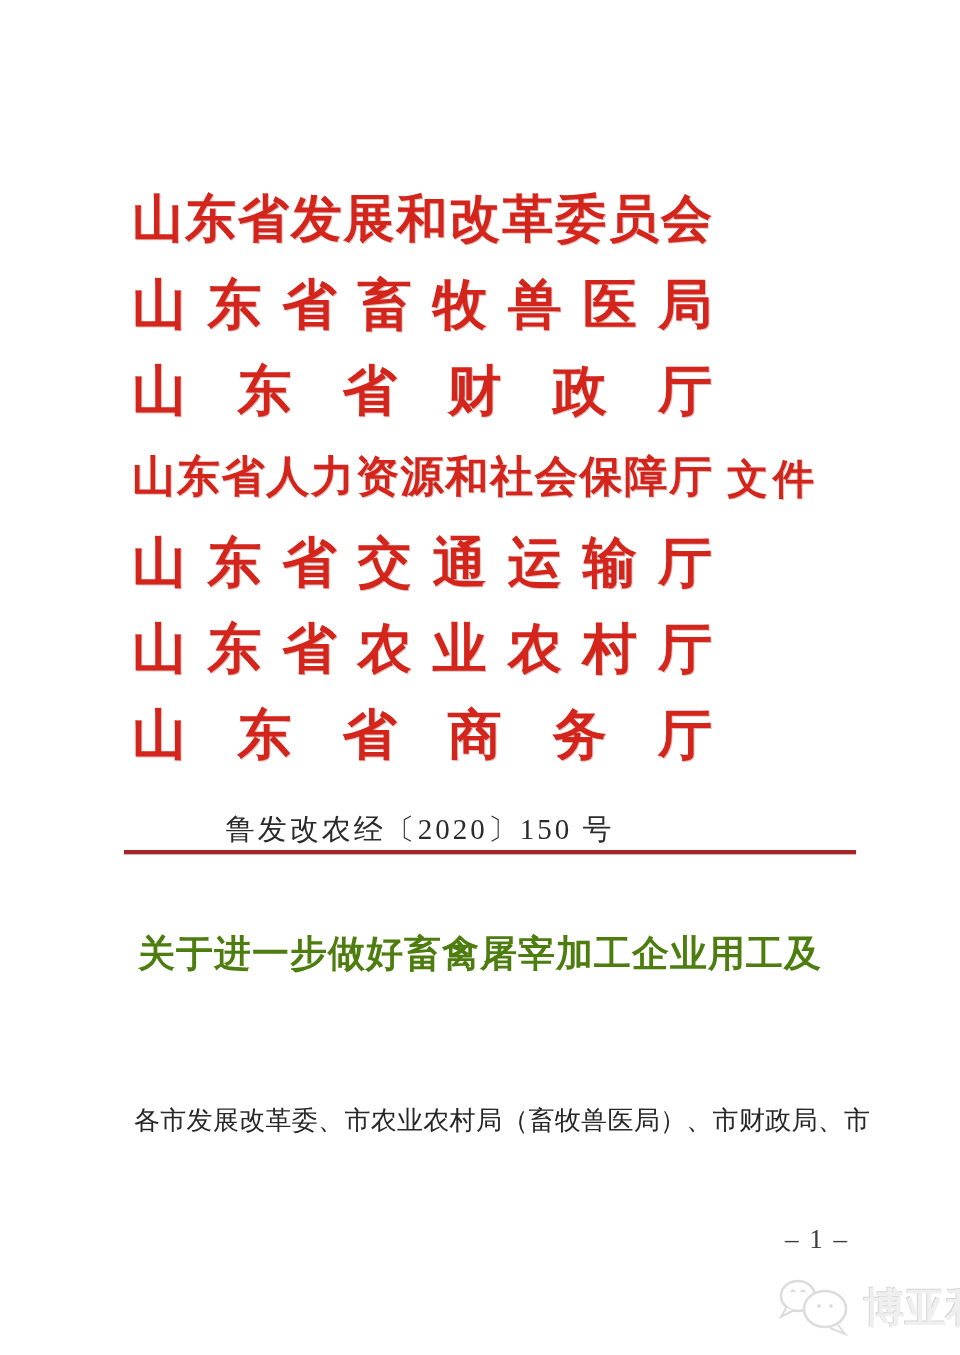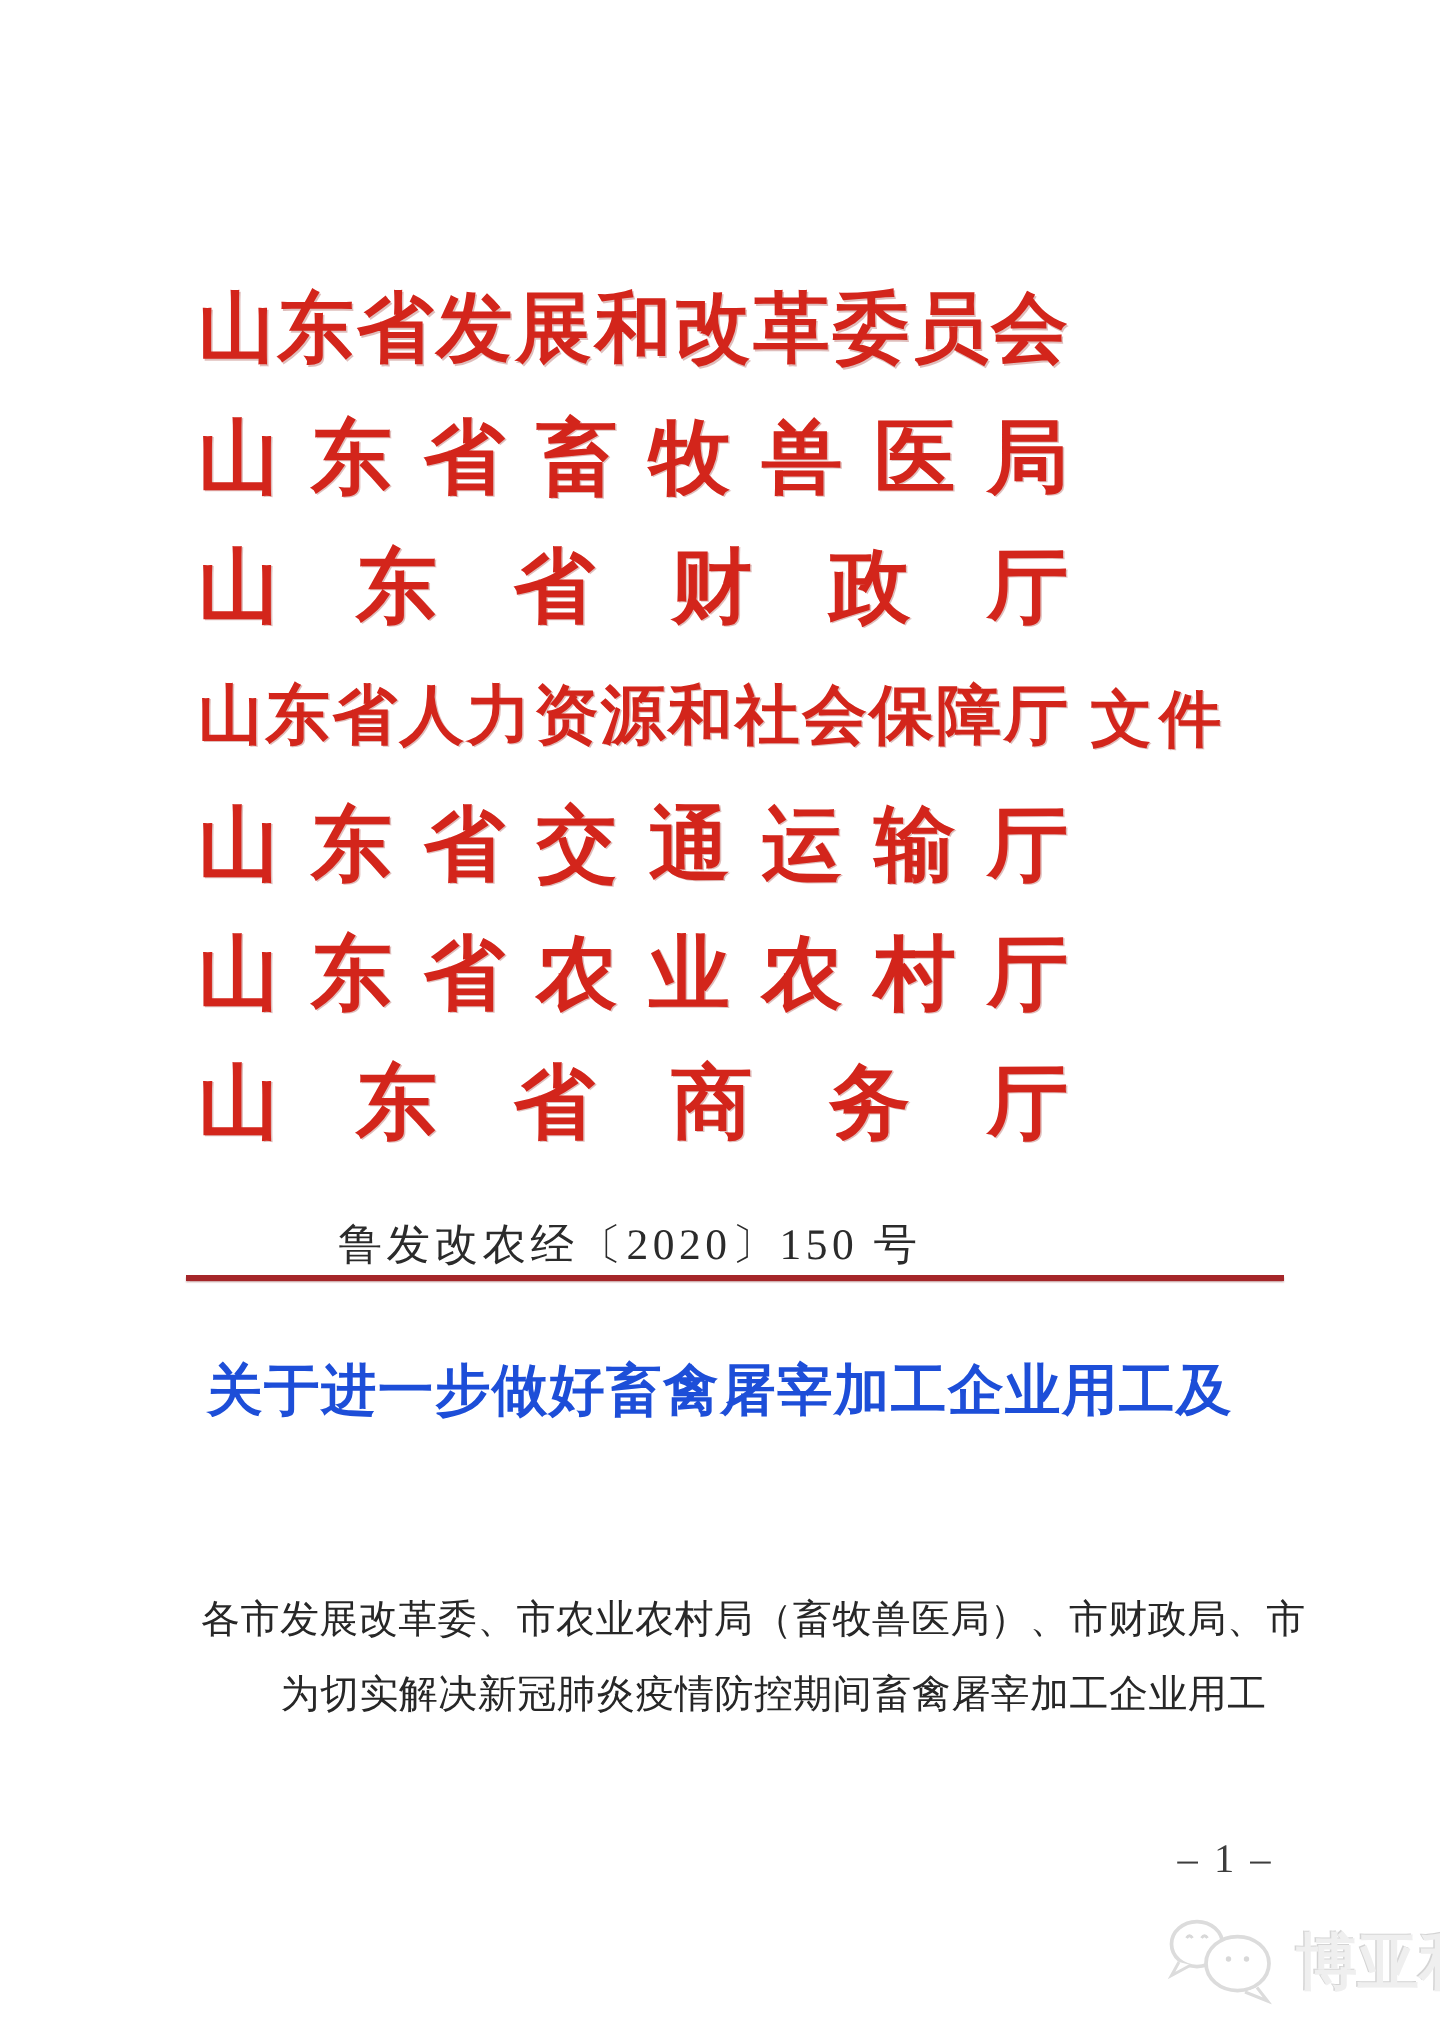--- a/index.html
+++ b/index.html
@@ -47,32 +47,32 @@
     white-space:nowrap;
   }
   .red-line {
     position:absolute; left:124px; top:850px; width:732px; height:4px;
     background:#a52629;
     box-shadow:0 1px 1px rgba(120,30,30,0.35);
   }
 
   
   .title {
-    position:absolute; left:0; top:901px; width:960px;
+    position:absolute; left:0; top:928px; width:960px;
     text-align:center;
     font-family:"Liberation Sans","DejaVu Sans",sans-serif;
     font-weight:700;
-    color:#1d4ed8;
+    color:#4d7c0f;
     font-size:37px; line-height:51px;
     letter-spacing:1px;
   }
 
   
   .body-text {
-    position:absolute; left:134px; top:1055px; width:760px;
+    position:absolute; left:134px; top:1096px; width:760px;
     font-size:26px; color:#272727;
   }
   .body-line {
     line-height:50px;
     white-space:nowrap;
     letter-spacing:0.3px;
   }
   .body-line.indent { text-indent:53px; }
 
   
@@ -180,21 +180,20 @@
 
   <div class="doc-number">鲁发改农经〔2020〕150 号</div>
   <div class="red-line"></div>
 
   <div class="title">
     <div>关于进一步做好畜禽屠宰加工企业用工及</div>
   </div>
 
   <div class="body-text">
     <div class="body-line">各市发展改革委、市农业农村局（畜牧兽医局）、市财政局、市</div>
-    <div class="body-line indent">为切实解决新冠肺炎疫情防控期间畜禽屠宰加工企业用工</div>
   </div>
 
   <div class="page-num">– 1 –</div>
 
   <div class="watermark">
     <span>
       <svg width="80" height="64" viewBox="0 0 80 64" fill="none">
         <ellipse cx="22" cy="22" rx="17" ry="15" fill="#ffffff" stroke="#dcdcdc" stroke-width="2.5"></ellipse>
         <path d="M10 34 L5 43 L18 36" fill="#ffffff" stroke="#dcdcdc" stroke-width="2"></path>
         <path d="M15 18 q2 -3 4 0" stroke="#d8d8d8" stroke-width="2" fill="none"></path>

